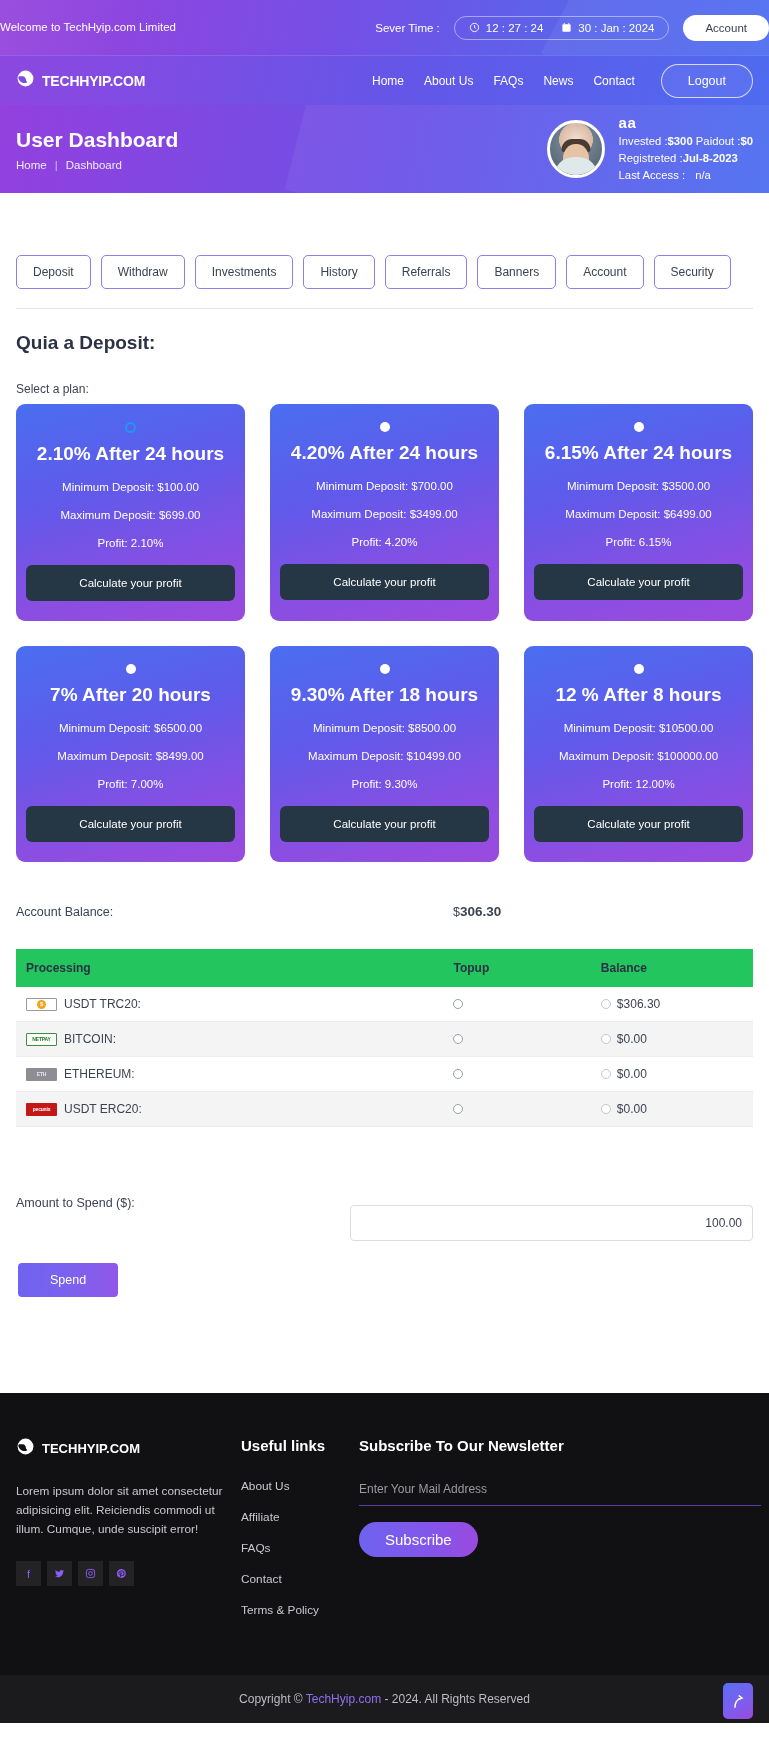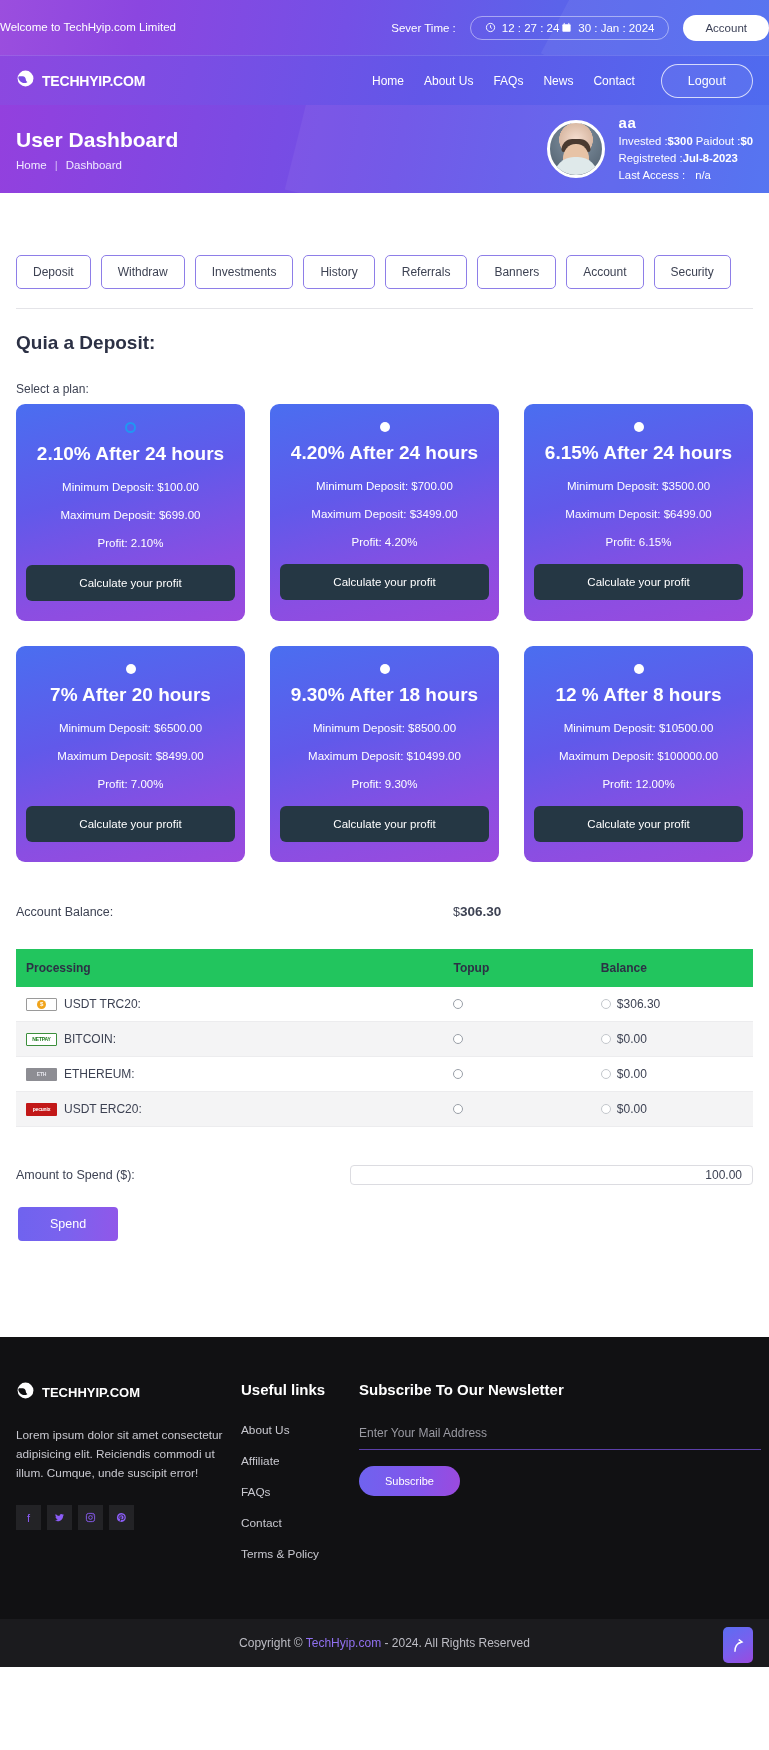--- a/index.html
+++ b/index.html
@@ -42,21 +42,21 @@
     display: flex;
     align-items: center;
     gap: 14px;
     position: relative; z-index: 2;
   }
   .server-time-label { color: #fff; font-size: 11.5px; }
   .time-pill {
     border: 1px solid rgba(255,255,255,0.45);
     border-radius: 20px;
     padding: 5px 14px;
-    display: flex; align-items: center; gap: 2px;
+    display: flex; align-items: center; gap: 18px;
     color: #fff; font-size: 11.5px;
   }
   .time-chunk { display: flex; align-items: center; gap: 6px; }
   .ico-sm { width: 11px; height: 11px; display: inline-block; }
   .btn-account {
     background: #fff;
     color: #3a3f55;
     border: none;
     border-radius: 20px;
     padding: 7px 22px;
@@ -279,29 +279,30 @@
   .bal-cell { display: flex; align-items: center; gap: 6px; }
 
   
   .amount-row {
     display: flex; align-items: center;
     margin: 38px 8px 0 8px;
   }
   .amount-label { width: 334px; font-size: 12.5px; color: #3d4253; }
   .amount-input {
     flex: 1;
-    height: 20px;
+    height: 36px;
     border: 1px solid #dcdce1;
     border-radius: 4px;
     padding: 0 10px;
     font-size: 12px;
     font-family: inherit;
     color: #3d4253;
     text-align: right;
     background: #fff;
+    margin-top: 40px;
   }
   .spend-btn {
     display: block;
     margin: 22px 8px 0 10px;
     background: linear-gradient(95deg, #6f63ef 0%, #7b62ee 50%, #9157e9 100%);
     color: #fff;
     border: none;
     border-radius: 4px;
     padding: 10px 32px;
     font-size: 12.5px;
@@ -350,21 +351,21 @@
     outline: none;
   }
   .news-input::placeholder { color: #9a9aa2; }
   .subscribe-btn {
     margin-top: 16px;
     background: linear-gradient(95deg, #6f63ef 0%, #8355eb 60%, #9b4ade 100%);
     color: #fff;
     border: none;
     border-radius: 20px;
     padding: 9px 26px;
-    font-size: 11px;
+    font-size: 15px;
     font-family: inherit;
     cursor: pointer;
   }
   .news-desc { margin-top: 18px; font-size: 11.8px; line-height: 19px; color: #c8c8cf; }
 
   .copybar {
     background: #1b1b1e;
     padding: 17px 22px;
     text-align: center;
     position: relative;

